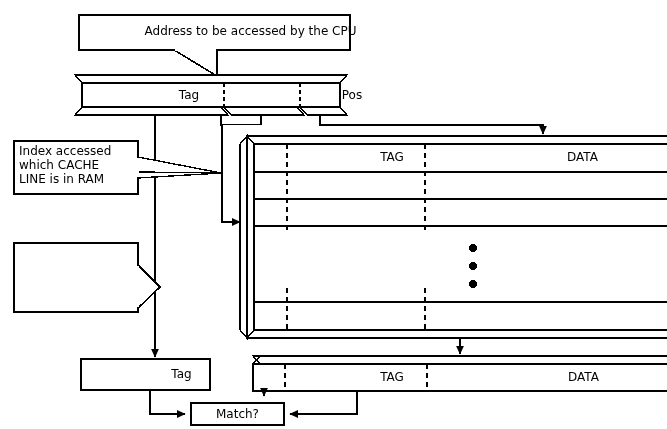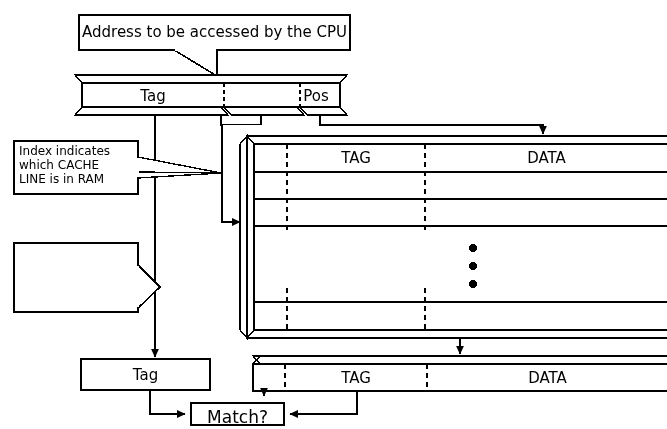--- a/index.html
+++ b/index.html
@@ -27,22 +27,22 @@
   .lbl {
     position: absolute;
     color: #000000;
     font-family: "DejaVu Sans", sans-serif;
     white-space: pre;
     line-height: 1.18;
   }
   .lbl-center {
     text-align: center;
   }
-  .t13 { font-size: 15px; }
-  .t12 { font-size: 17px; }
+  .t13 { font-size: 12px; padding-left: 36px; }
+  .t12 { font-size: 12px; }
   .t115 { font-size: 12px; }
 </style>
 </head>
 <body>
 
 <div id="stage">
 
   <svg viewBox="0 0 667 429" xmlns="http://www.w3.org/2000/svg">
 
     <defs>
@@ -167,21 +167,21 @@
     </g>
   </svg>
 
   <div class="lbl lbl-center t13" style="left:79px; top:24px; width:271px;">Address to be accessed by the CPU</div>
 
   <div class="lbl lbl-center t13" style="left:82px; top:88px; width:142px;">Tag</div>
 
 
   <div class="lbl lbl-center t13" style="left:296px; top:88px; width:40px;">Pos</div>
 
-  <div class="lbl t115" style="left:19px; top:144px; width:120px;">Index indicates
+  <div class="lbl t115" style="left:19px; top:144px; width:120px;">Index accessed
 which CACHE
 LINE is in RAM</div>
 
 
   <div class="lbl lbl-center t13" style="left:287px; top:150px; width:138px;">TAG</div>
 
   <div class="lbl lbl-center t13" style="left:425px; top:150px; width:243px;">DATA</div>
 
   <div class="lbl lbl-center t13" style="left:81px; top:367px; width:129px;">Tag</div>
 

